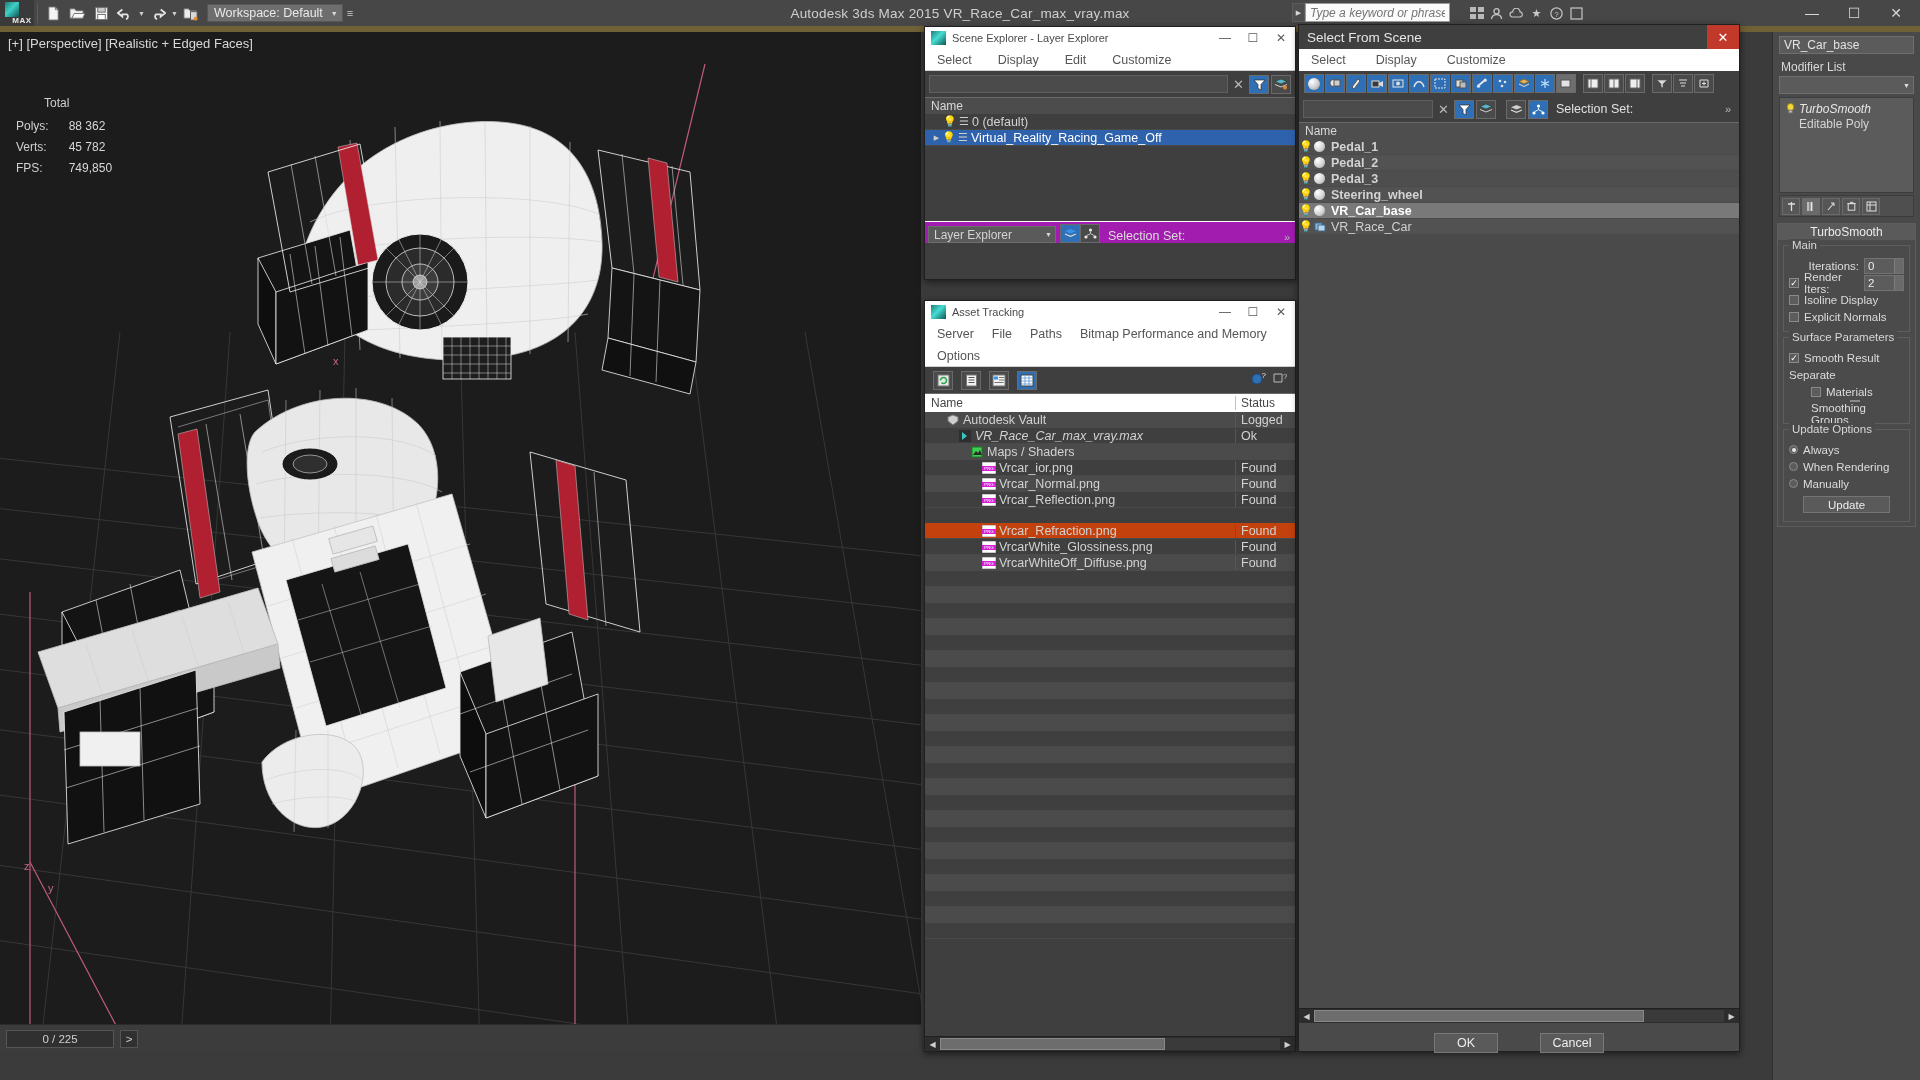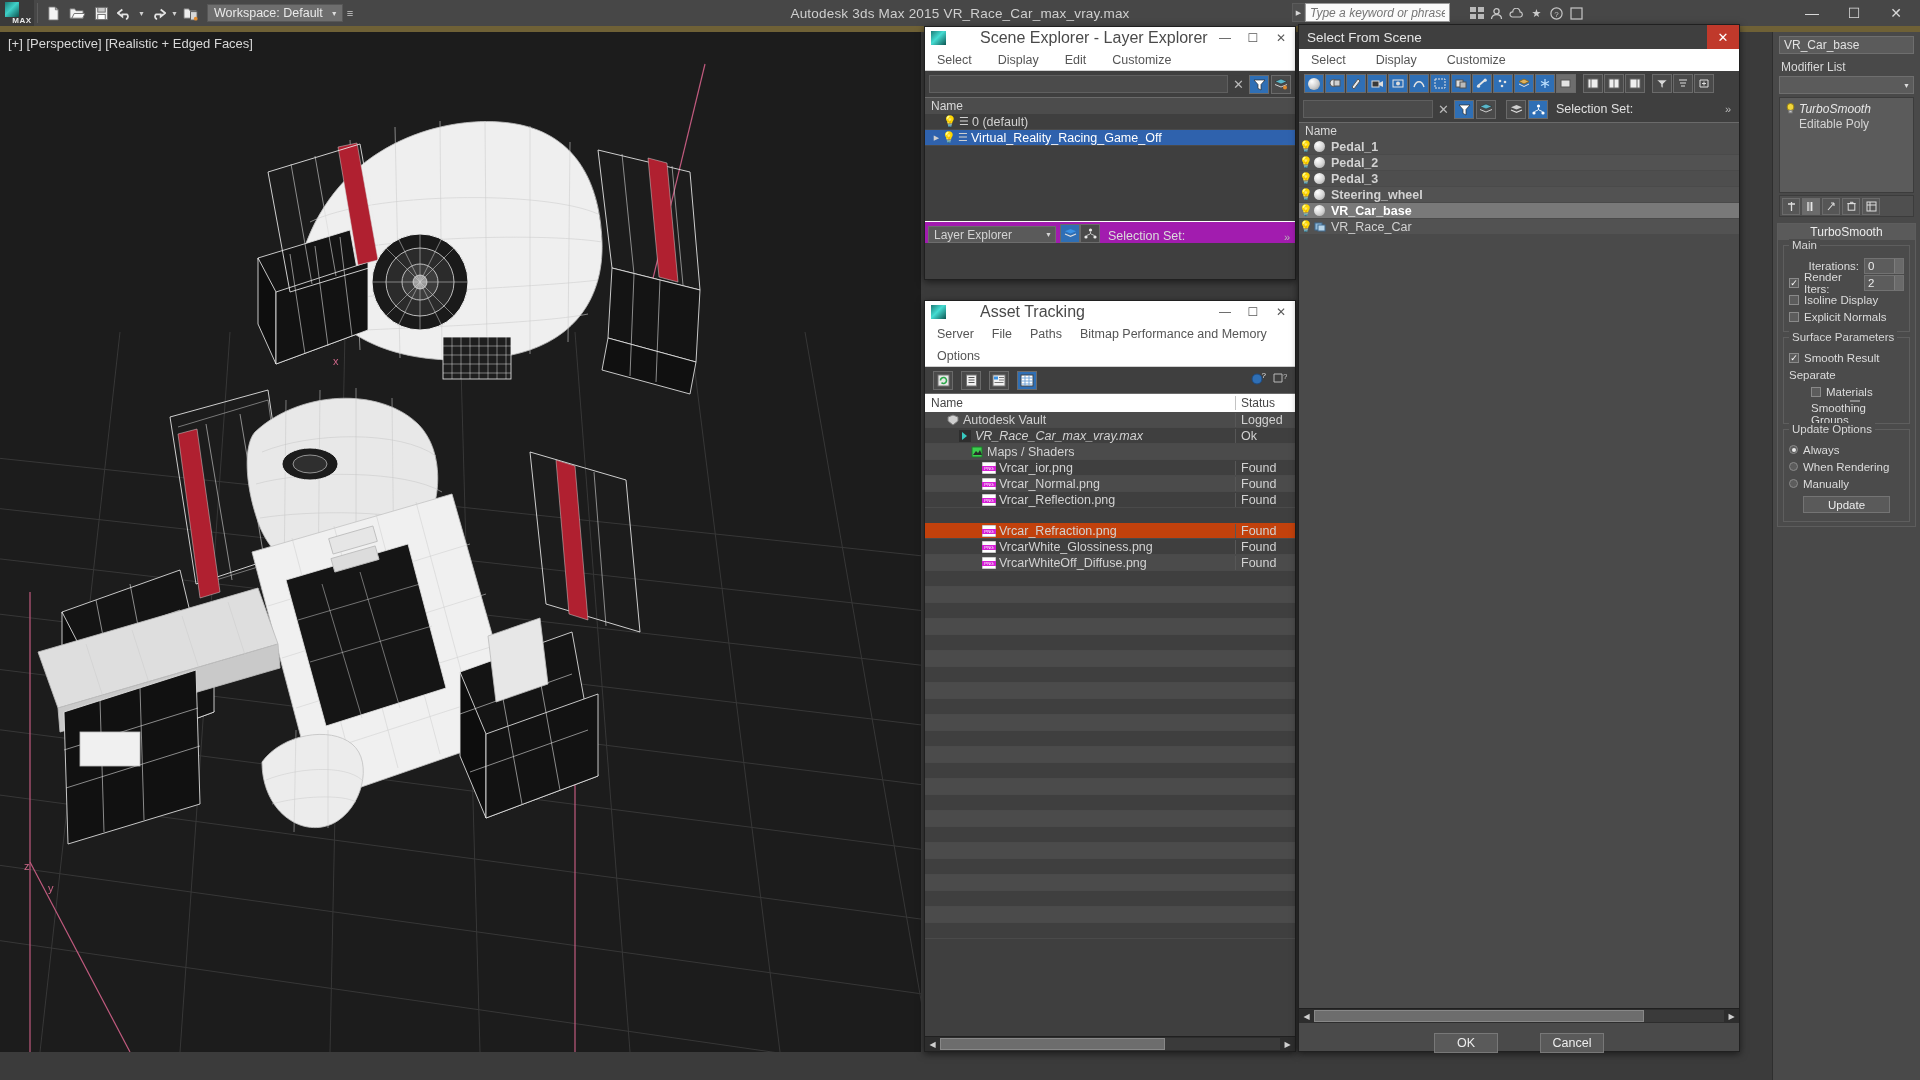--- a/index.html
+++ b/index.html
@@ -60,21 +60,21 @@
   .statusbar { position:absolute; left:0; bottom:0; width:921px; height:28px; background:#3c3c3c;
      border-top:1px solid #2b2b2b; display:flex; align-items:center; }
   .sb-cell { height:18px; background:#303030; border:1px solid #555; margin-left:6px;
      display:flex; align-items:center; padding:0 6px; font-size:11.5px; color:#cfcfcf; }
 
   
   .win { position:absolute; background:#3f3f3f; border:1px solid #202020; box-shadow:0 2px 7px rgba(0,0,0,.55); }
   .win-title { height:22px; background:#ffffff; display:flex; align-items:center; padding-left:6px; }
   .win-title .ic { width:15px; height:14px; background:linear-gradient(135deg,#1d7d78 0%,#45dcd2 45%,#0d5551 100%);
      margin-right:6px; }
-  .win-title .t { font-size:16px; color:#4a4a4a; flex:1;margin-left:28px; }
+  .win-title .t { font-size:11px; color:#4a4a4a; flex:1; }
   .win-title .b { width:28px; height:22px; display:flex; align-items:center; justify-content:center;
      font-size:12px; color:#5a5a5a; }
   .win-menu { height:22px; background:#ffffff; display:flex; align-items:center; padding-left:12px; gap:26px;
      border-bottom:1px solid #d0d0d0; }
   .win-menu span { font-size:12.5px; color:#555; }
 
   
   .tbrow { height:24px; background:#3f3f3f; display:flex; align-items:center; padding:0 4px; gap:2px; }
   .ibtn { width:20px; height:19px; border:1px solid #6a6a6a; background:#2f6fb5; position:relative;
      display:flex; align-items:center; justify-content:center; }
@@ -247,20 +247,39 @@
           <rect x="1" y="1" width="11" height="11" fill="none" stroke="#c6c6c6" stroke-width="1.2"></rect>
         </svg>
     </div>
   </div>
 
   <div class="menustrip"></div>
 
   <div class="viewport">
     <div class="vp-label">[+] [Perspective] [Realistic + Edged Faces]</div>
 
+    <div class="vp-stats">
+      <div style="margin-left:30px;margin-bottom:2px;">Total</div>
+      <table>
+        <tbody>
+            <tr>
+          <td class="k">Polys:</td>
+          <td class="v">88 362</td>
+        </tr>
+        <tr>
+          <td class="k">Verts:</td>
+          <td class="v">45 782</td>
+        </tr>
+        <tr>
+          <td class="k">FPS:</td>
+          <td class="v">749,850</td>
+        </tr>
+      </tbody>
+        </table>
+    </div>
 
     <svg class="carwrap" width="921" height="1020" viewBox="0 0 921 1020">
       <defs>
         <linearGradient id="gfloor" x1="0" y1="0" x2="0" y2="1">
           <stop offset="0" stop-color="#2b2b2b"></stop>
             <stop offset="1" stop-color="#1a1a1a"></stop>
         </linearGradient>
       </defs>
 
       <g stroke="#3a3a3a" stroke-width="1" fill="none" opacity="0.9">
@@ -464,20 +483,24 @@
         <path d="M262 730 C282 702 330 694 352 712 C374 730 362 778 332 792 C300 806 262 778 262 730 Z" fill="#ececec" stroke="#c3c3c3"></path>
         <g stroke="#cbcbcb" stroke-width="0.5">
           <path d="M266 748 C296 736 344 732 362 748"></path>
           <path d="M272 772 C300 764 342 762 356 770"></path>
           <path d="M296 698 L294 800"></path>
             <path d="M328 698 L328 796"></path>
         </g>
       </g>
     </svg>
 
+    <div class="statusbar">
+      <div class="sb-cell" style="width:108px;justify-content:center;">0 / 225</div>
+      <div class="sb-cell" style="width:18px;justify-content:center;">&gt;</div>
+    </div>
   </div>
 
   <div class="win" style="left:924px; top:26px; width:372px; height:254px;">
     <div class="win-title">
       <div class="ic"></div>
       <div class="t">Scene Explorer - Layer Explorer</div>
       <div class="b">—</div>
       <div class="b">☐</div>
       <div class="b">✕</div>
     </div>

